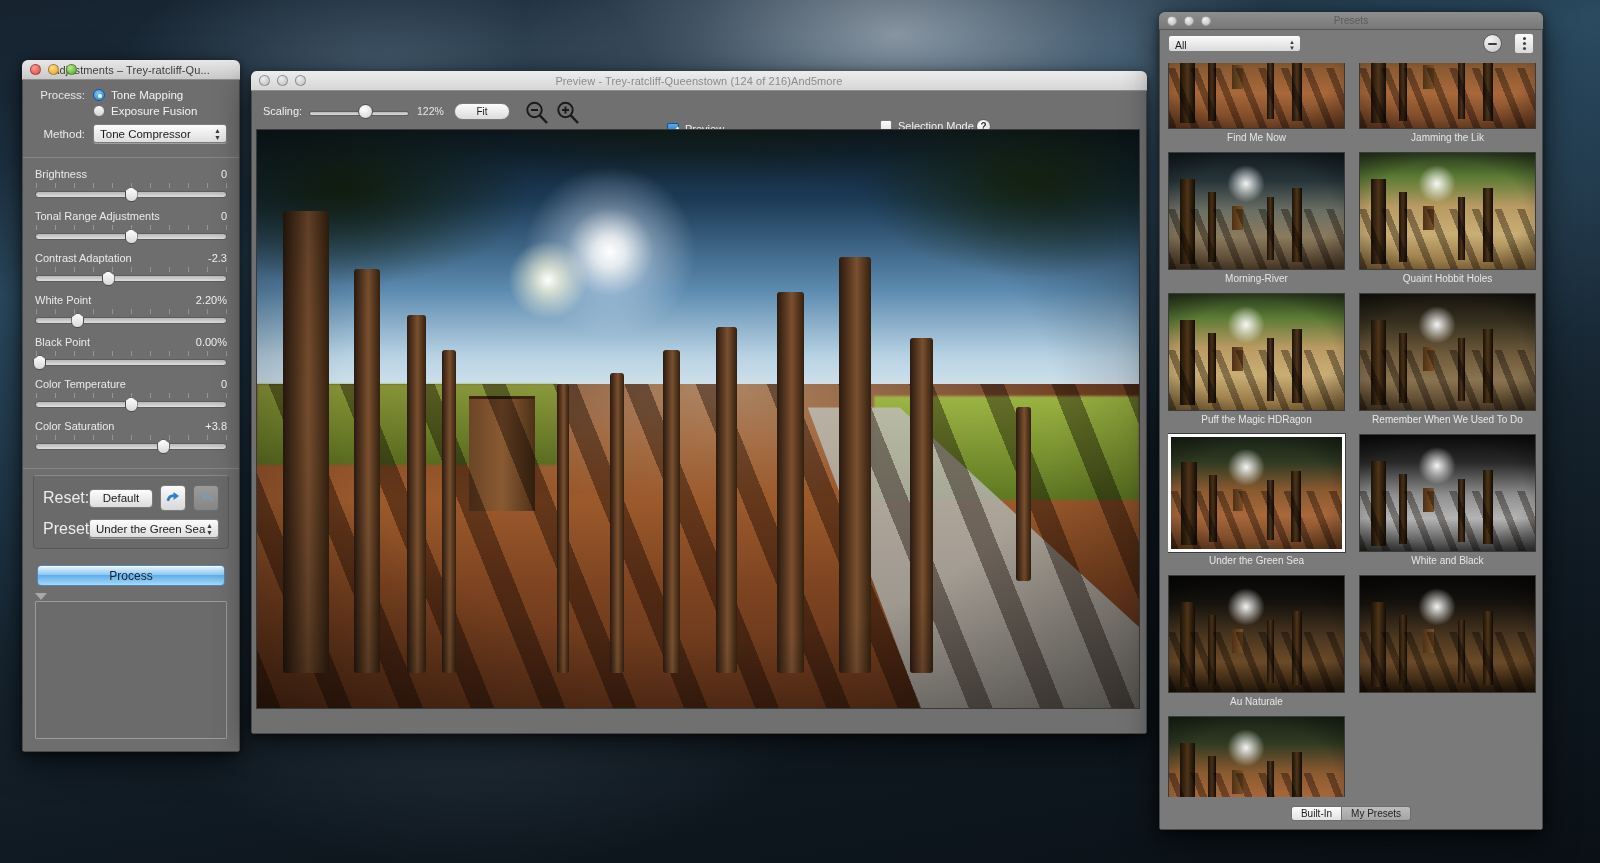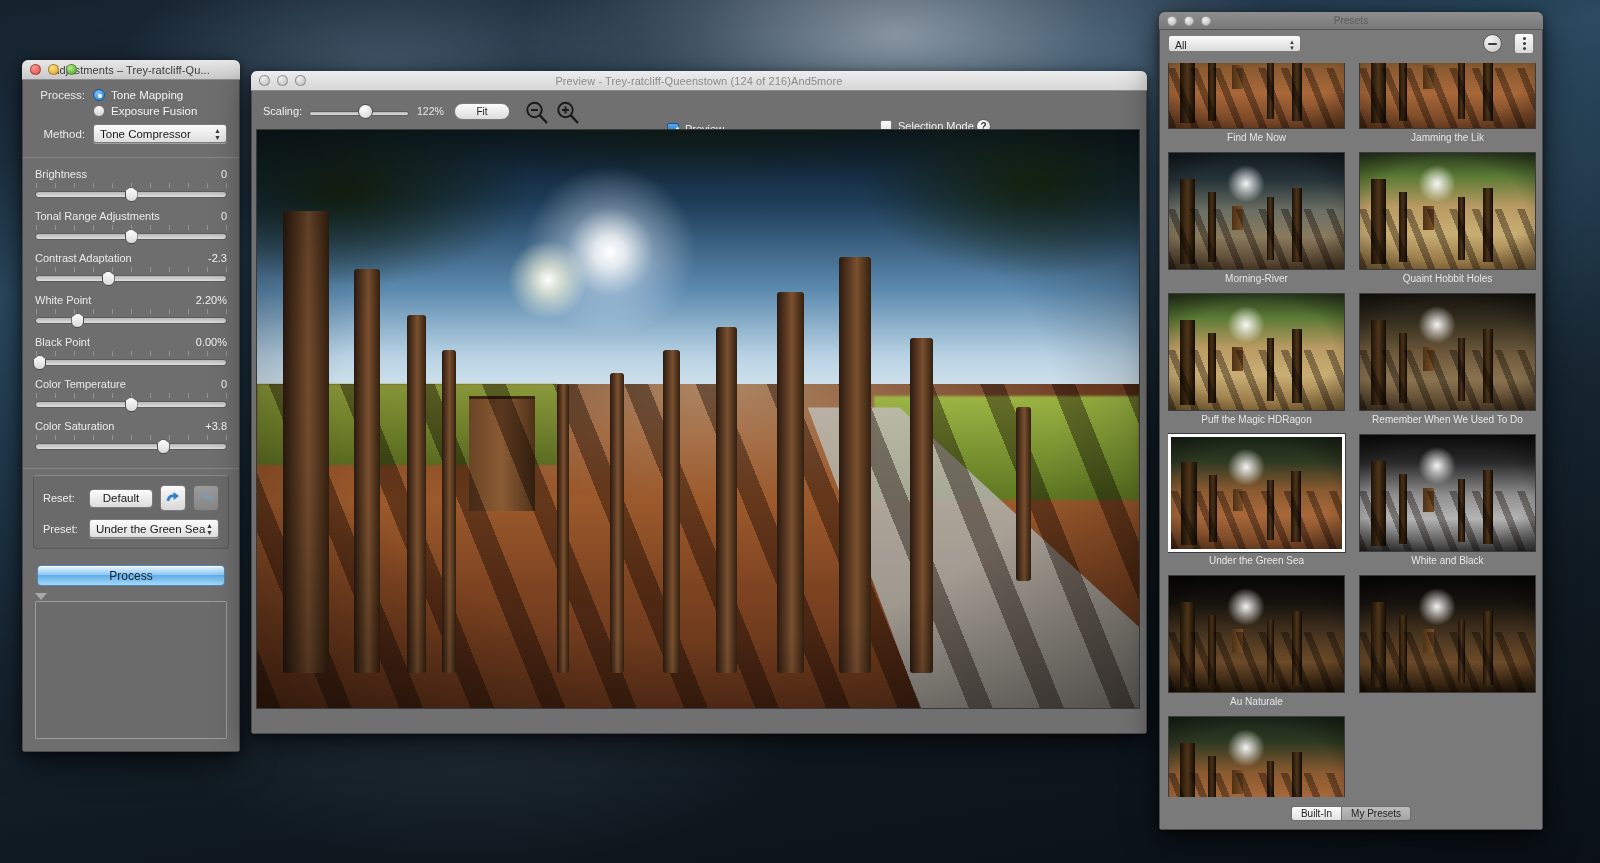--- a/index.html
+++ b/index.html
@@ -76,21 +76,21 @@
   .knob { position:absolute; top:-5px; width:13px; height:15px; margin-left:-6.5px;
           background:linear-gradient(#fdfdfd,#d9d9d9);
           border:1px solid #4e4e4e;
           border-radius:2px 2px 6px 6px;
           clip-path: polygon(50% 0%, 100% 32%, 100% 100%, 0% 100%, 0% 32%); }
 
   .preset-box { margin:6px 10px 0 10px; border:1px solid #585858;
                 border-top-color:#8a8a8a; border-radius:4px;
                 background:#6a6a6a; padding:9px 9px 10px 9px; }
   .pb-row { display:flex; align-items:center; margin-bottom:8px; }
-  .pb-lbl { font-size:11px; color:#ededed; width:46px; text-align:left; padding-right:8px; }
+  .pb-lbl { font-size:16px; color:#ededed; width:46px; text-align:center; padding-right:8px; }
   .btn { height:19px; border-radius:4px; background:linear-gradient(#fdfdfd,#dcdcdc);
          border:1px solid #7a7a7a; font-size:11.5px; color:#1a1a1a;
          display:flex; align-items:center; justify-content:center; }
   .undo-btn { width:26px; height:26px; margin-left:7px; border-radius:4px;
               background:linear-gradient(#fbfbfb,#d8d8d8); border:1px solid #7b7b7b;
               display:flex; align-items:center; justify-content:center; }
   .undo-btn.disabled{ background:linear-gradient(#9b9b9b,#868686); border-color:#6e6e6e; }
 
   .process-btn { margin:16px 14px 0 14px; height:21px; border-radius:4px;
         background:linear-gradient(#eaf6ff,#8fc9f3 45%,#60aeea 50%,#a8d9f8);

